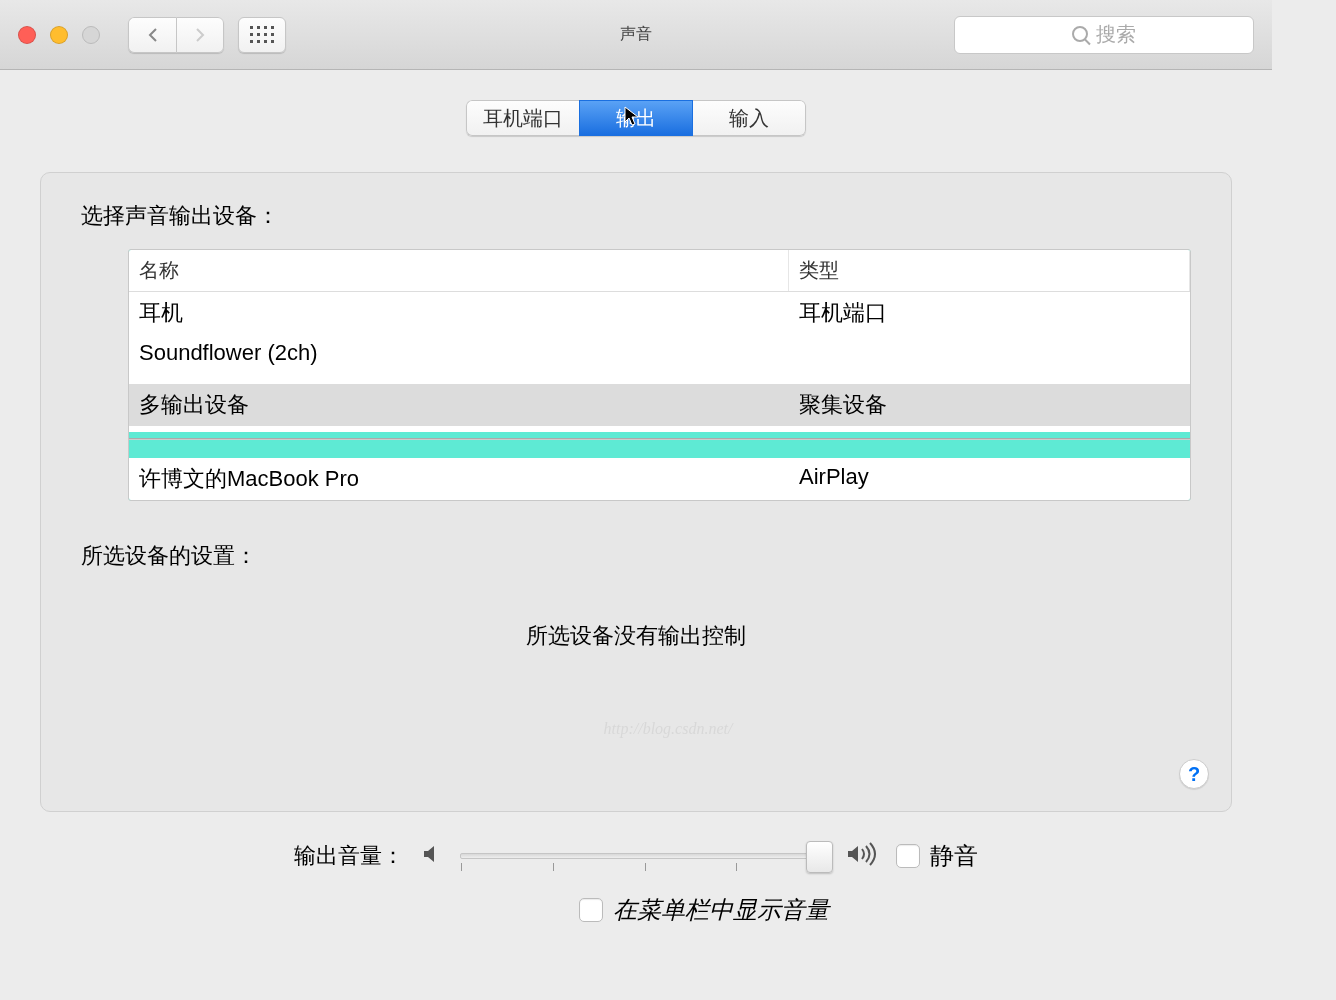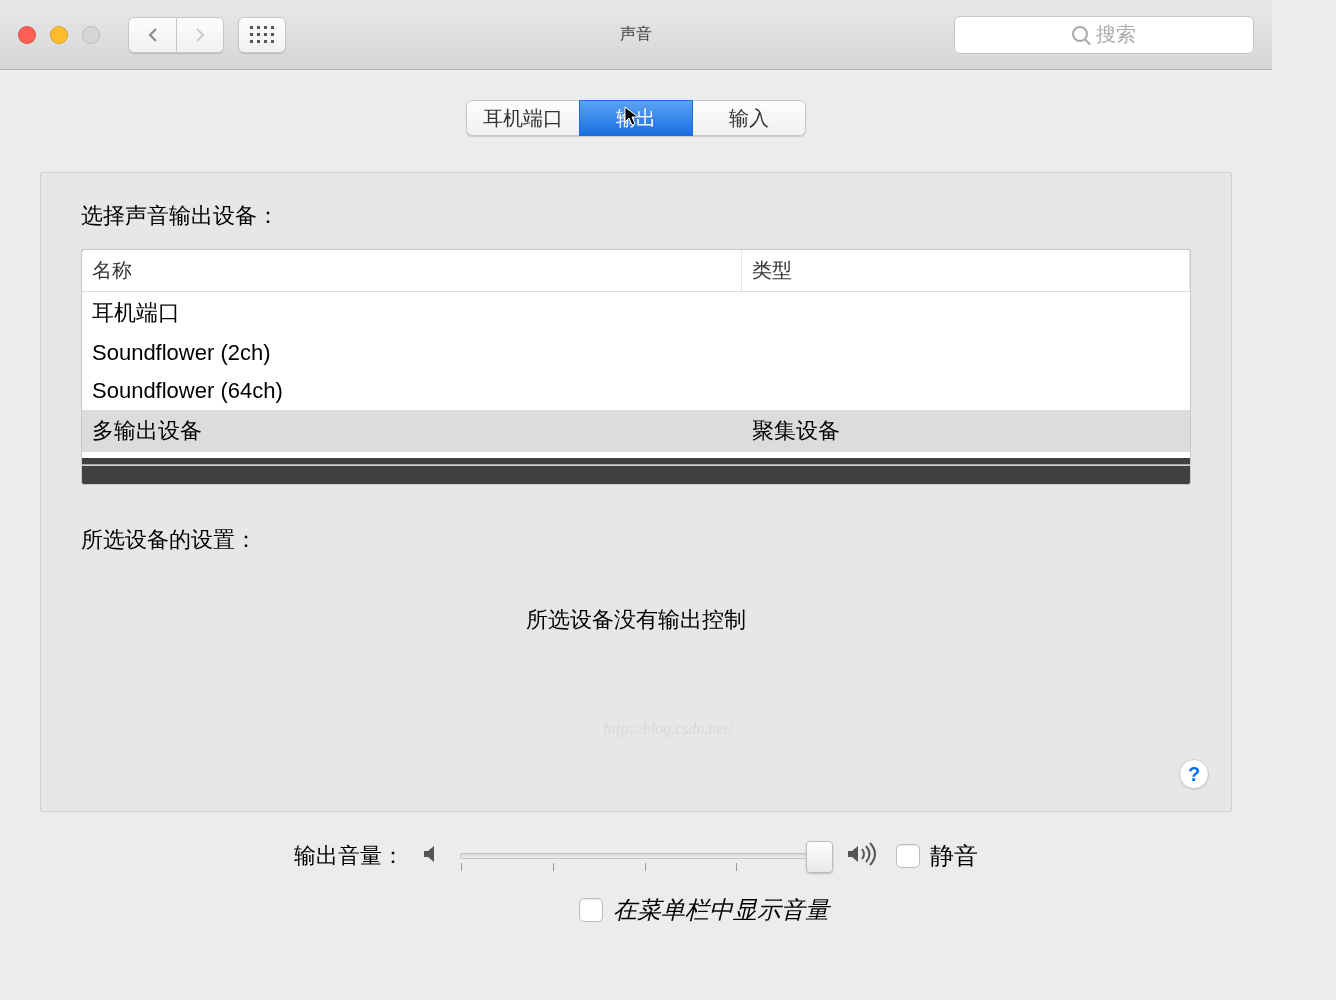--- a/index.html
+++ b/index.html
@@ -82,32 +82,32 @@
       background: linear-gradient(#5aa2f5, #1a6fe0);
       border-color: #1a6fe0; color: #fff;
     }
     .cursor {
       position: absolute; width: 18px; height: 22px;
       left: 50%; top: 5px; transform: translateX(-12px);
       pointer-events: none;
     }
     
     .panel {
-      background: #e7e7e7; border: 1px solid #d0d0d0; border-radius: 2px;
+      background: #e7e7e7; border: 1px solid #d0d0d0; border-radius: 10px;
       padding: 28px 40px 28px;
       position: relative;
       min-height: 640px;
     }
     .section-label {
       font-size: 22px; color: #000; margin-bottom: 18px;
     }
     
     .table-wrap {
       border: 1px solid #c8c8c8; border-radius: 3px;
-      background: #404040; overflow: hidden;
+      background: #5eead4; overflow: hidden; margin-left: 47px;
     }
     .thead {
       display: flex; background: #fff;
       border-bottom: 1px solid #ddd;
     }
     .thead .col {
       padding: 7px 10px; font-size: 20px; color: #333;
       border-right: 1px solid #e6e6e6;
     }
     .col-name { flex: 0 0 660px; }
@@ -230,36 +230,40 @@
 
   <div class="panel">
     <div class="section-label">选择声音输出设备：</div>
 
     <div class="table-wrap">
       <div class="thead">
         <div class="col col-name">名称</div>
         <div class="col col-type">类型</div>
       </div>
       <div class="row">
+        <div class="col col-name">耳机</div>
         <div class="col col-type">耳机端口</div>
       </div>
       <div class="row">
         <div class="col col-name">Soundflower (2ch)</div>
         <div class="col col-type"></div>
       </div>
       <div class="row">
-        <div class="col col-name">Soundflower (64ch)</div>
         <div class="col col-type"></div>
       </div>
       <div class="row selected">
         <div class="col col-name">多输出设备</div>
         <div class="col col-type">聚集设备</div>
       </div>
       <div class="table-footer-gap"></div>
       <div class="section-divider"></div>
+      <div class="row">
+        <div class="col col-name">许博文的MacBook Pro</div>
+        <div class="col col-type">AirPlay</div>
+      </div>
     </div>
 
     <div class="settings-label">所选设备的设置：</div>
     <div class="no-controls">所选设备没有输出控制</div>
 
     <div class="help-btn">?</div>
   </div>
 
   <div class="footer">
     <div class="volume-row">

